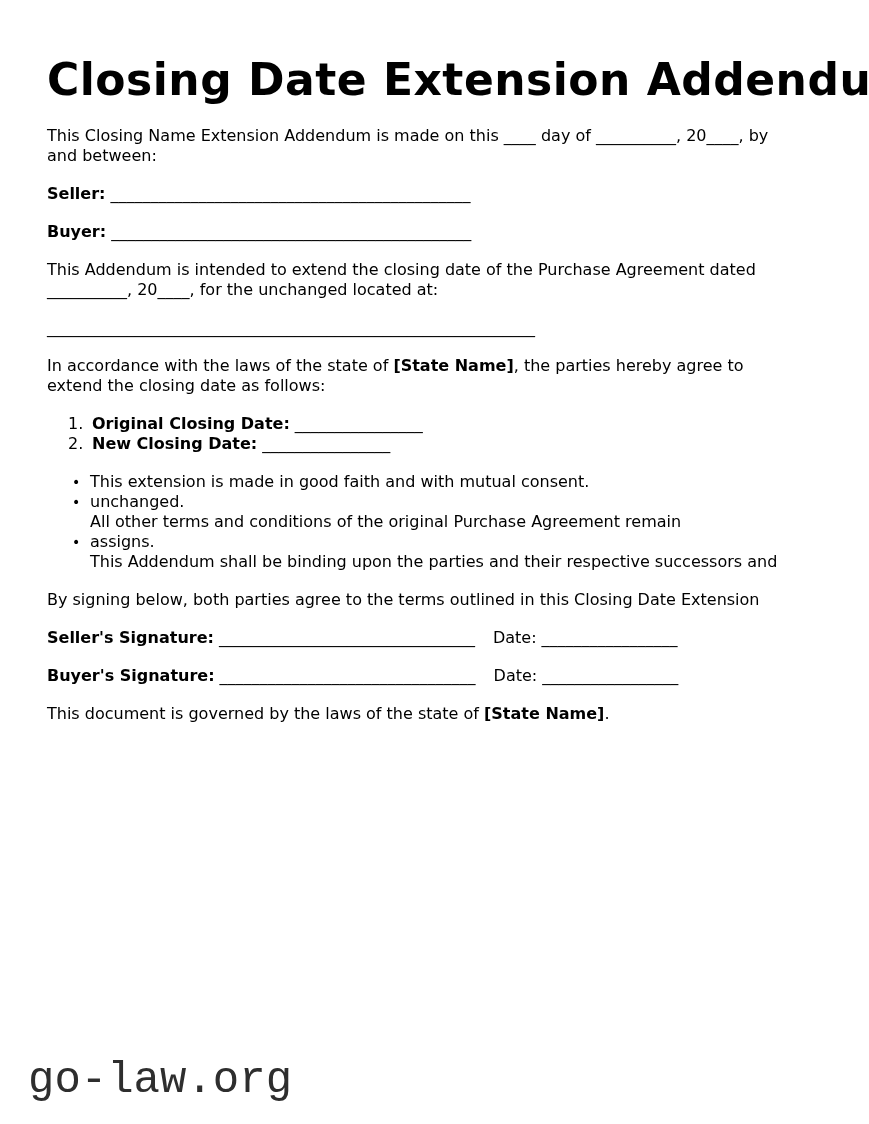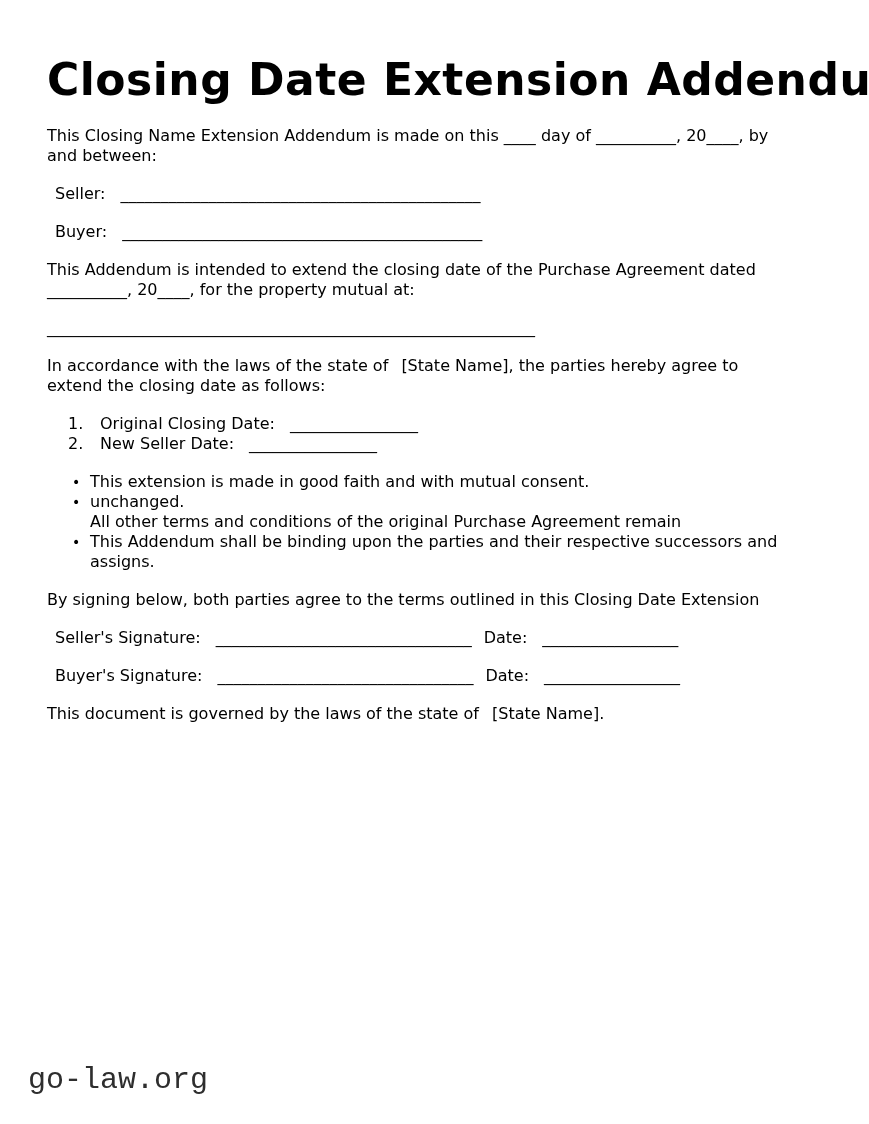--- a/index.html
+++ b/index.html
@@ -28,25 +28,24 @@
     margin: 0 0 26px 0;
     white-space: nowrap;
   }
   .block {
     margin: 0 0 18px 0;
   }
   .line {
     white-space: nowrap;
   }
   .bold {
-    font-weight: normal;
-    margin-left: 8px;
+    font-weight: bold;
   }
   .blank {
-    margin-left: 15px;
+    margin-left: 5px;
     white-space: nowrap;
   }
   .party-row .blank,
   .sig-row .blank {
     letter-spacing: 0;
   }
   .num-list {
     padding-left: 21px;
   }
   .num-item {
@@ -65,28 +64,28 @@
   }
   .bullet-marker {
     width: 18px;
     flex: 0 0 18px;
     font-size: 14px;
   }
   .bullet-text .line {
     white-space: nowrap;
   }
   .sig-row .date-label {
-    margin-left: 12px;
+    margin-left: 18px;
   }
   .footer-mark {
     position: absolute;
     left: 28px;
     top: 1060px;
     font-family: "Liberation Mono", "DejaVu Sans Mono", monospace;
-    font-size: 30px;
+    font-size: 44px;
     line-height: 40px;
     font-weight: normal;
     color: #2e2e2e;
     white-space: nowrap;
   }
 </style>
 </head>
 <body>
 
 <div class="page">
@@ -101,39 +100,39 @@
   <div class="block line party-row">
     <span class="bold">Seller:</span><span class="blank">_____________________________________________</span>
   </div>
 
   <div class="block line party-row">
     <span class="bold">Buyer:</span><span class="blank">_____________________________________________</span>
   </div>
 
   <div class="block">
     <div class="line">This Addendum is intended to extend the closing date of the Purchase Agreement dated</div>
-    <div class="line">__________, 20____, for the property mutual at:</div>
+    <div class="line">__________, 20____, for the unchanged located at:</div>
   </div>
 
   <div class="block line">_____________________________________________________________</div>
 
   <div class="block">
     <div class="line"><span>In accordance with the laws of the state of </span><span class="bold">[State Name]</span><span>, the parties hereby agree to</span></div>
     <div class="line">extend the closing date as follows:</div>
   </div>
 
   <div class="block num-list">
     <div class="num-item">
       <span class="num-marker">1.</span>
         <span class="bold">Original Closing Date:</span>
         <span class="blank">________________</span>
     </div>
     <div class="num-item">
       <span class="num-marker">2.</span>
-        <span class="bold">New Seller Date:</span>
+        <span class="bold">New Closing Date:</span>
         <span class="blank">________________</span>
     </div>
   </div>
 
 
   <div class="block bullet-list">
     <div class="bullet-item">
       <span class="bullet-marker">•</span>
       <span class="bullet-text">
         <span class="line">This extension is made in good faith and with mutual consent.</span>
@@ -142,22 +141,22 @@
     <div class="bullet-item">
       <span class="bullet-marker">•</span>
       <span class="bullet-text">
         <div class="line">unchanged.</div>
         <div class="line">All other terms and conditions of the original Purchase Agreement remain</div>
       </span>
     </div>
     <div class="bullet-item">
       <span class="bullet-marker">•</span>
       <span class="bullet-text">
+        <div class="line">assigns.</div>
         <div class="line">This Addendum shall be binding upon the parties and their respective successors and</div>
-        <div class="line">assigns.</div>
       </span>
     </div>
   </div>
 
   <div class="block">
     <div class="line">By signing below, both parties agree to the terms outlined in this Closing Date Extension</div>
   </div>
 
   <div class="block line sig-row">
     <span class="bold">Seller's Signature:</span><span class="blank">________________________________</span><span class="date-label">Date:</span><span class="blank">_________________</span>

